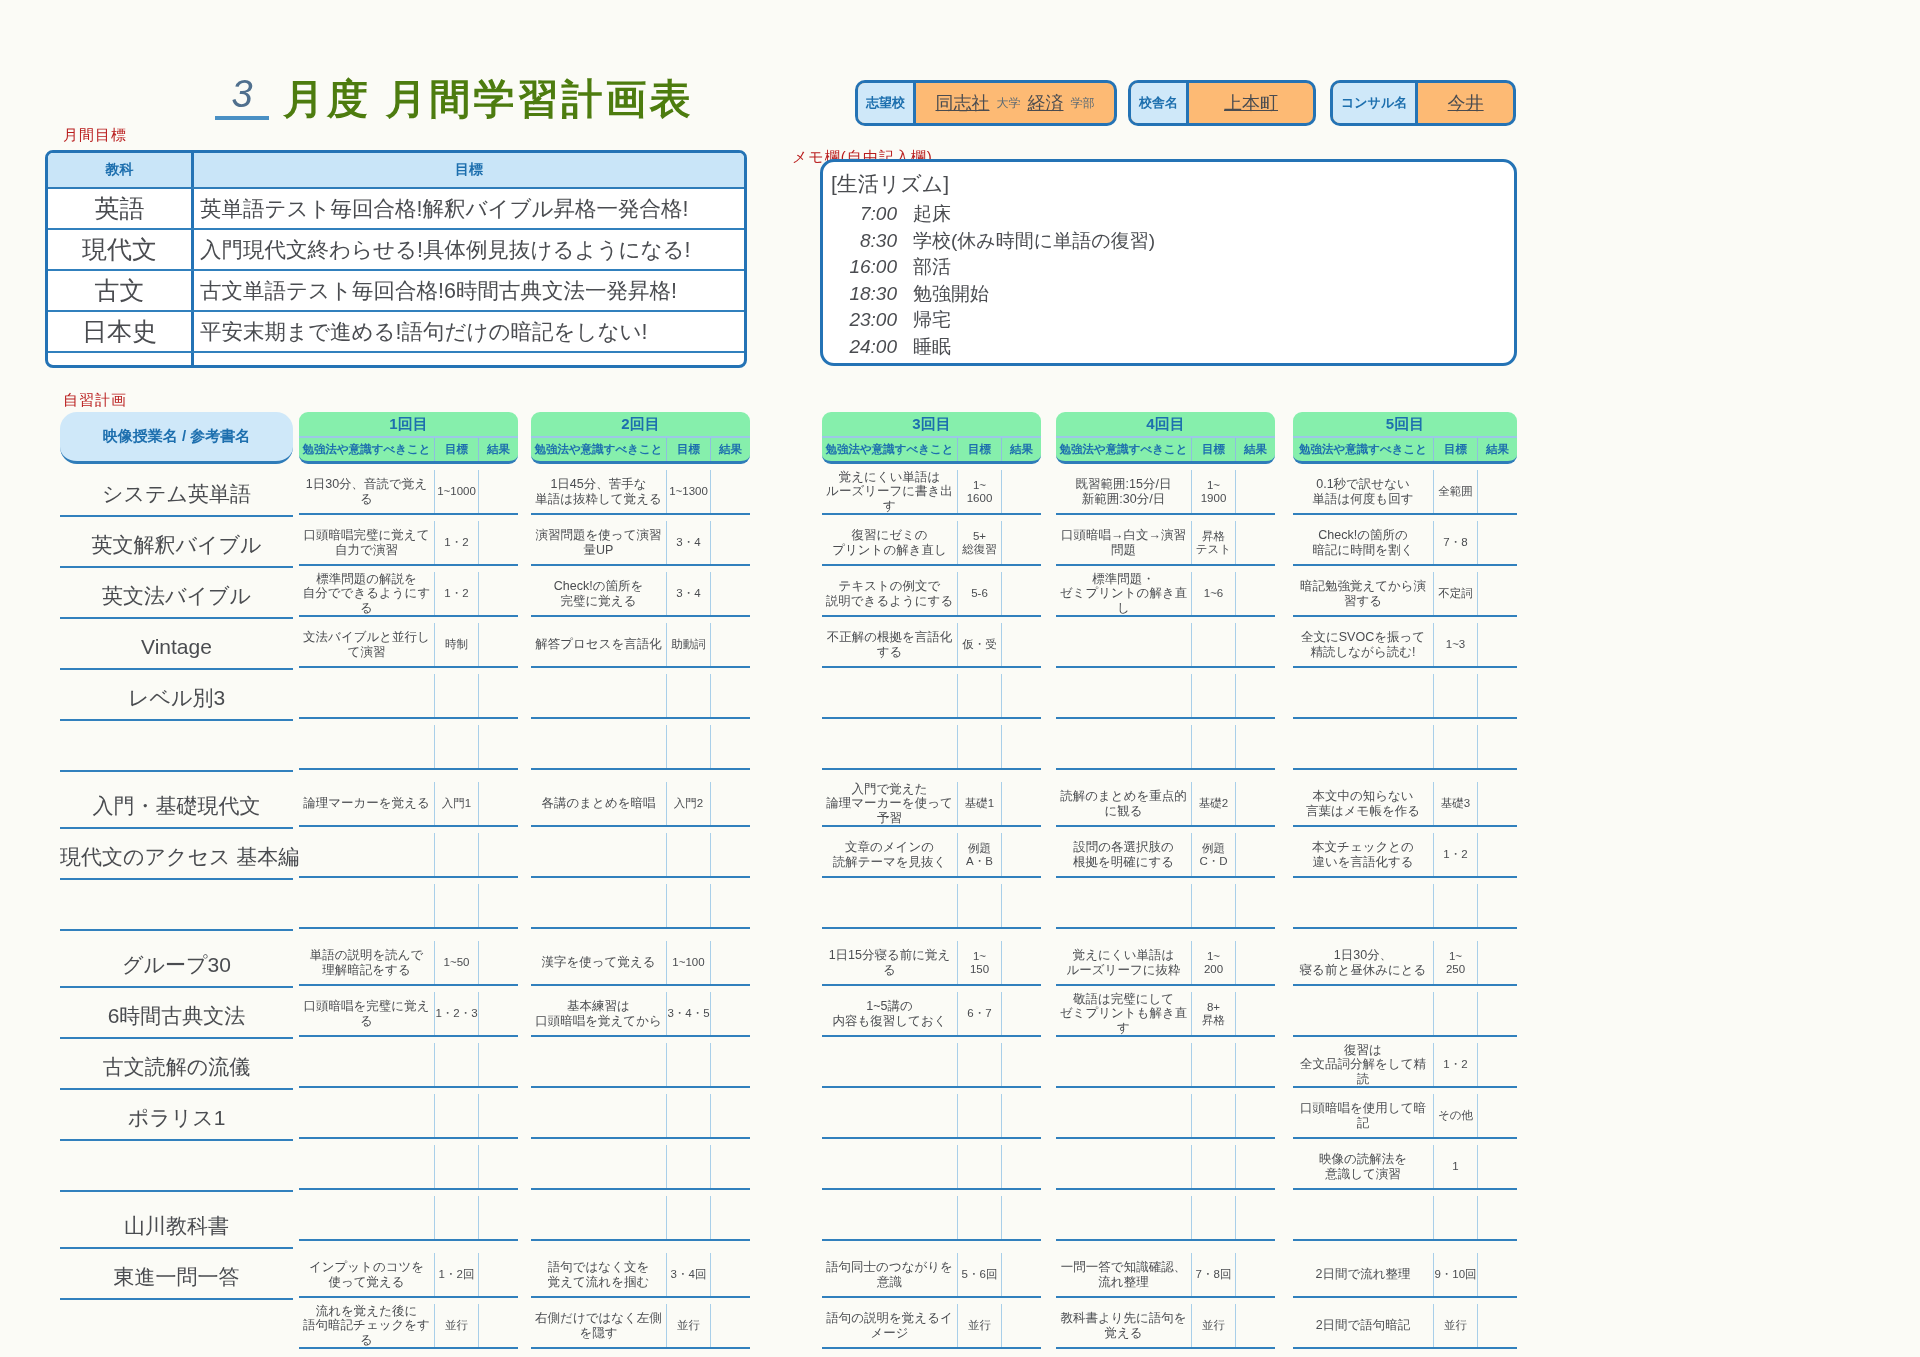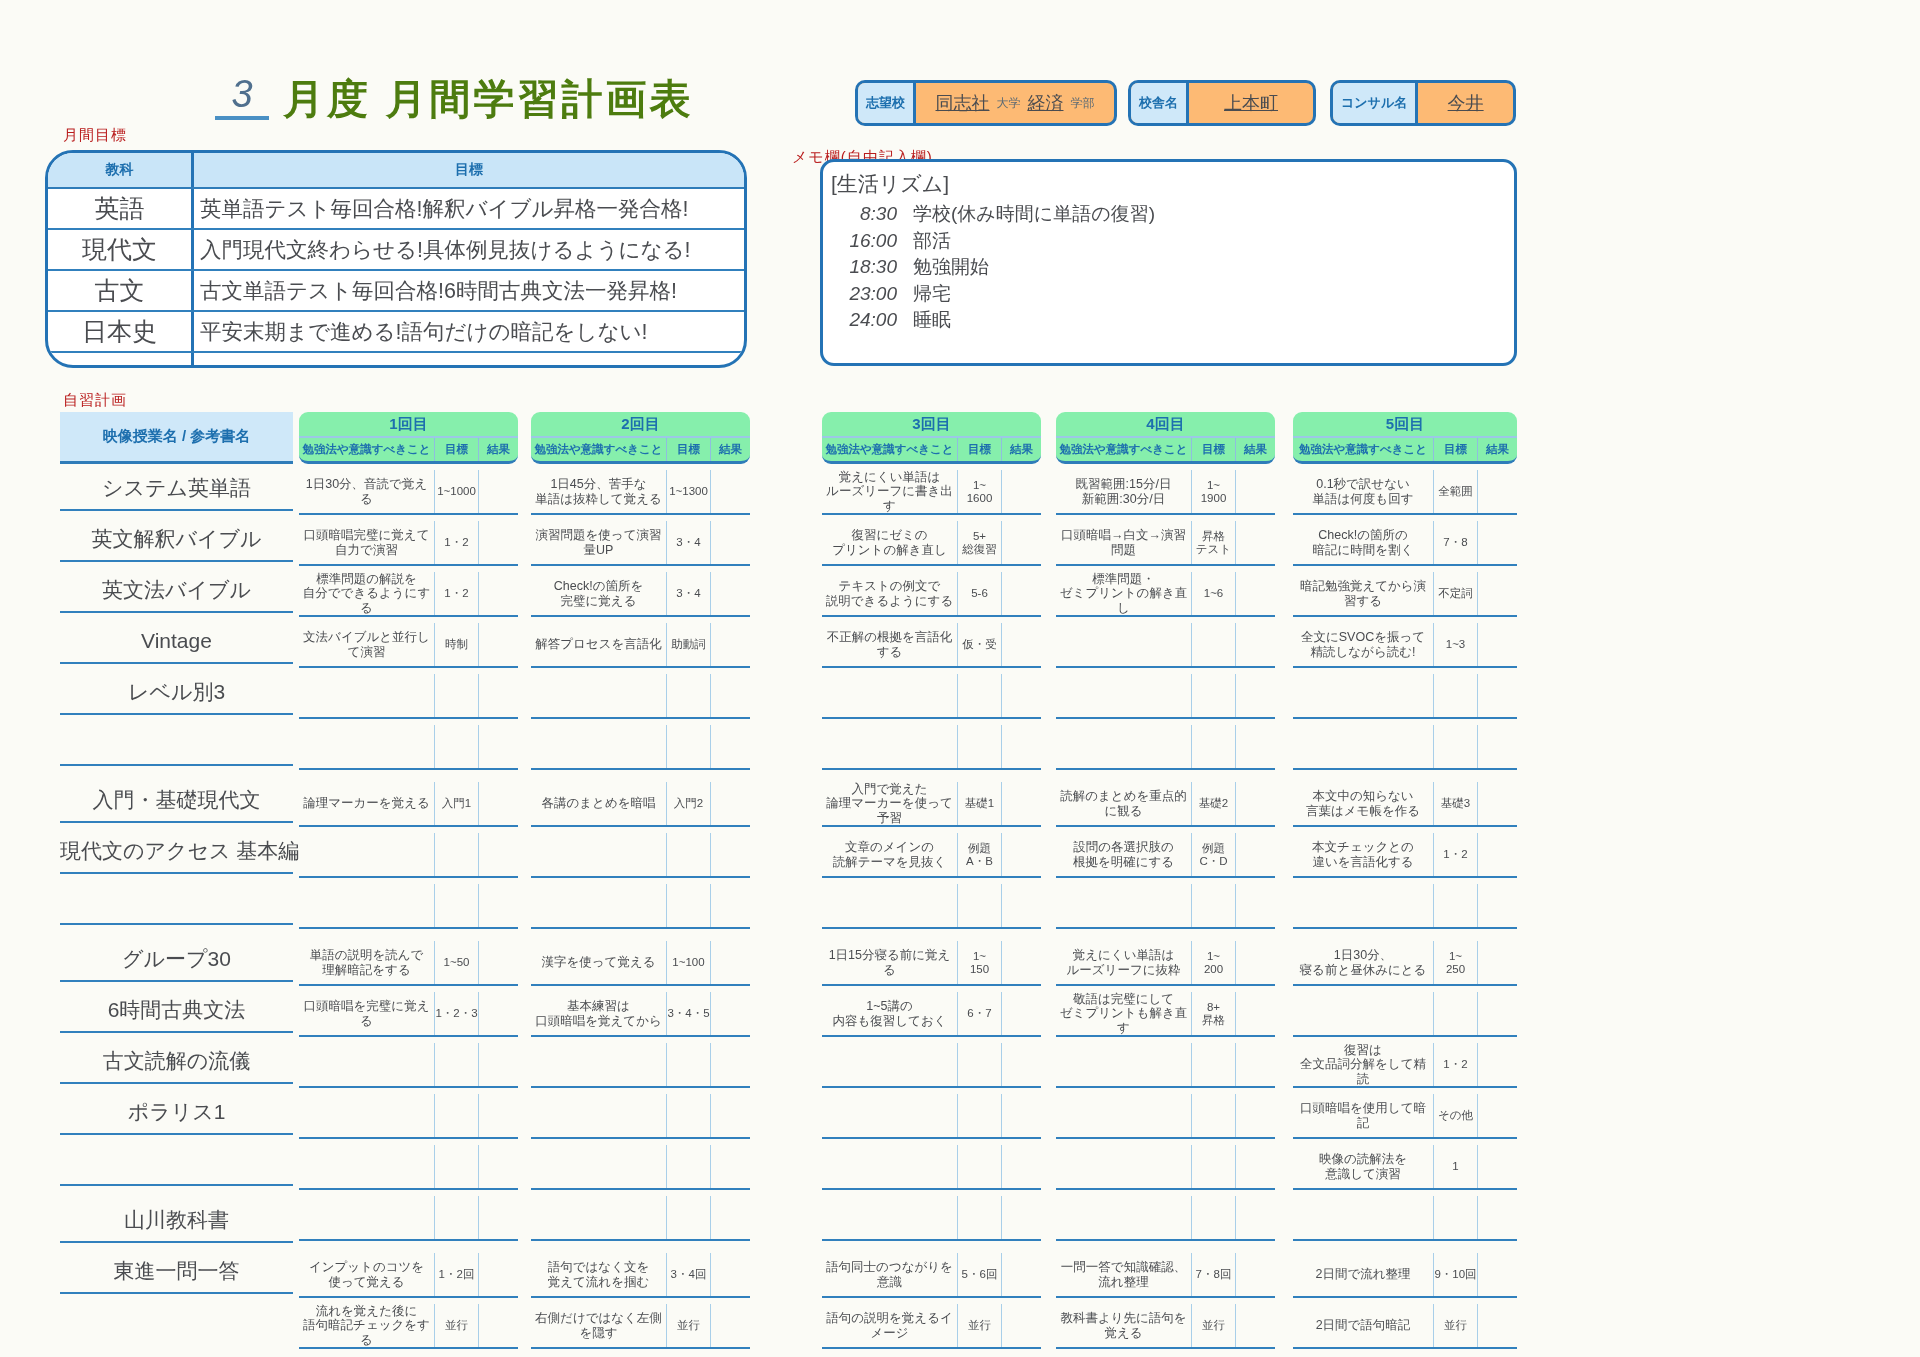--- a/index.html
+++ b/index.html
@@ -13,21 +13,21 @@
   .slabel{position:absolute;font-size:15px;color:#b91c1c;letter-spacing:1px;}
 
   
   .title{position:absolute;left:215px;top:75px;display:flex;align-items:flex-end;}
   .title-month{width:54px;text-align:center;font-size:38px;font-style:italic;
     border-bottom:4px solid #4a90c4;color:#50708e;line-height:1;padding-bottom:3px;margin-right:14px;}
   .title-text{font-size:41px;font-weight:bold;color:#4d7c0f;letter-spacing:3px;line-height:1;}
 
   
   .goals{position:absolute;left:45px;top:150px;width:702px;height:218px;
-    border:3.5px solid #2473b5;border-radius:28px;background:#fff;overflow:hidden;
+    border:3.5px solid #2473b5;border-radius:8px;background:#fff;overflow:hidden;
     display:flex;flex-direction:column;box-sizing:border-box;}
   .goals-header{display:flex;height:34px;background:#c9e5f8;border-bottom:2.5px solid #2f7cb9;flex:none;}
   .gh-subject{width:146px;border-right:3px solid #2473b5;display:flex;align-items:center;justify-content:center;font-size:14px;box-sizing:border-box;}
   .gh-goal{flex:1;display:flex;align-items:center;justify-content:center;font-size:14px;}
   .goal-row{display:flex;height:39px;border-bottom:2px solid #3180bd;flex:none;}
   .goal-row.last{flex:1;border-bottom:none;}
   .gr-subject{width:146px;border-right:3px solid #2473b5;display:flex;align-items:center;justify-content:center;font-size:25px;box-sizing:border-box;}
   .gr-goal{flex:1;display:flex;align-items:center;font-size:21.5px;padding-left:6px;white-space:nowrap;}
 
   
@@ -48,22 +48,22 @@
 
   
   .col{position:absolute;top:412px;}
   .name-col{left:60px;width:233px;}
   .b0{left:299px;width:219px;}
   .b1{left:531px;width:219px;}
   .b2{left:822px;width:219px;}
   .b3{left:1056px;width:219px;}
   .b4{left:1293px;width:224px;}
 
-  .name-header{height:52px;border-radius:0;background:#cfe8f9;border-bottom:3px solid #2f7cb9;
-    display:flex;align-items:center;justify-content:center;font-size:15px;margin-bottom:2px;box-sizing:border-box;}
+  .name-header{height:52px;border-radius:17px;background:#cfe8f9;border-bottom:3px solid #2f7cb9;
+    display:flex;align-items:center;justify-content:center;font-size:15px;margin-bottom:8px;box-sizing:border-box;}
   .block-header{height:52px;border-radius:9px;background:#86efac;border-bottom:3px solid #2f7cb9;
     overflow:hidden;margin-bottom:6px;box-sizing:border-box;}
   .bh-title{height:24px;display:flex;align-items:center;justify-content:center;font-size:15px;border-bottom:2px solid #9cc7e6;}
   .bh-sub{height:23px;display:flex;}
   .bh-method{flex:1;display:flex;align-items:center;justify-content:center;font-size:11.5px;}
   .bh-goal{width:44px;border-left:1.5px solid #8fbede;display:flex;align-items:center;justify-content:center;font-size:11.5px;box-sizing:border-box;}
   .bh-result{width:40px;border-left:1.5px solid #8fbede;display:flex;align-items:center;justify-content:center;font-size:11.5px;box-sizing:border-box;}
 
   .prow{height:43px;margin-bottom:6px;border-bottom:2.5px solid #3180bd;display:flex;align-items:stretch;}
   .gstart{margin-top:12px;}
@@ -131,20 +131,24 @@
     <div class="ibox-label pblue">コンサル名</div>
     <div class="ibox-value">
       <span class="big hand">今井</span>
     </div>
   </div>
 
   <div class="slabel" style="left:792px;top:141px;margin-top:7px;">メモ欄(自由記入欄)</div>
   <div class="memo">
     <div class="memo-heading hand">[生活リズム]</div>
     <div class="memo-line">
+      <span class="memo-time hand">7:00</span>
+      <span class="hand">起床</span>
+    </div>
+    <div class="memo-line">
       <span class="memo-time hand">8:30</span>
       <span class="hand">学校(休み時間に単語の復習)</span>
     </div>
     <div class="memo-line">
       <span class="memo-time hand">16:00</span>
       <span class="hand">部活</span>
     </div>
     <div class="memo-line">
       <span class="memo-time hand">18:30</span>
       <span class="hand">勉強開始</span>

